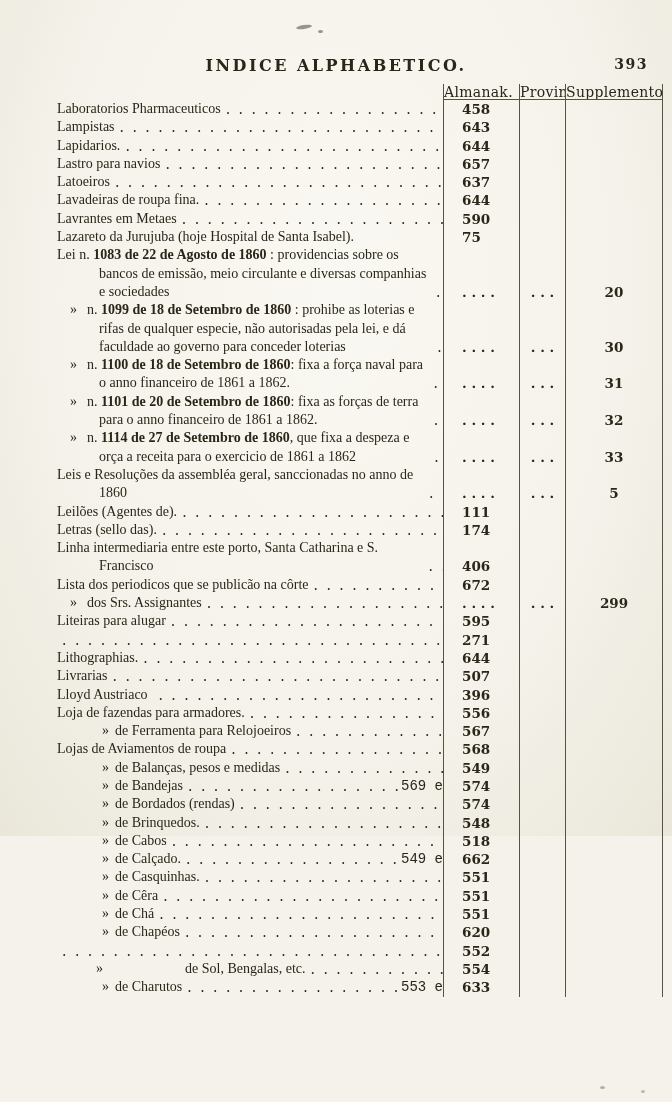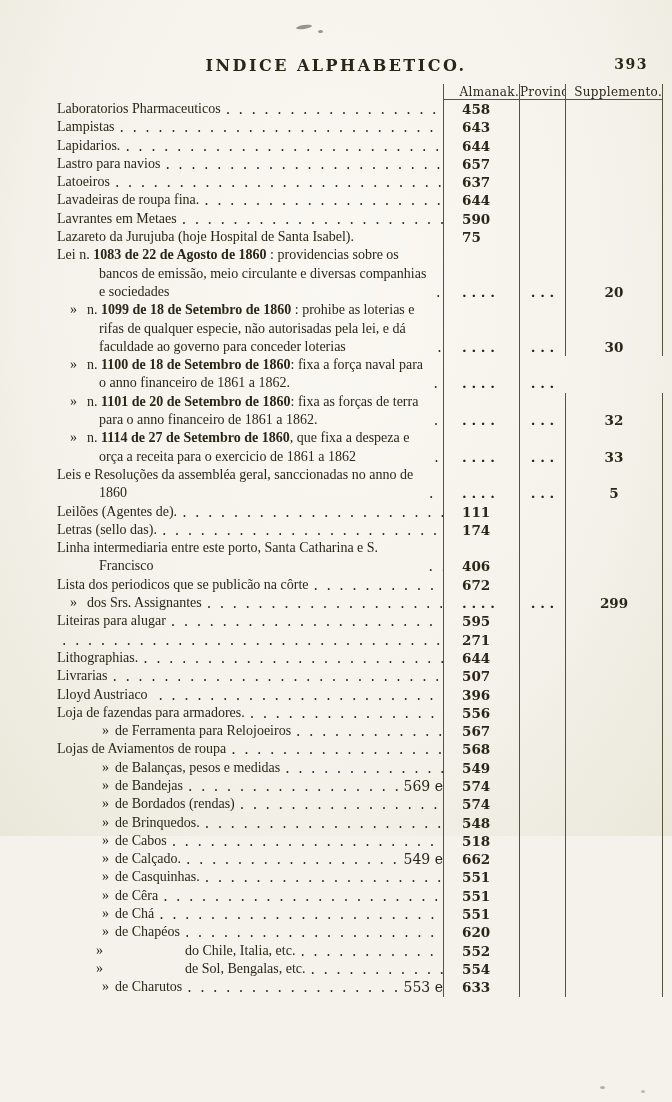--- a/index.html
+++ b/index.html
@@ -23,22 +23,22 @@
     position: absolute; top: 56px; right: 24px;
     font-weight: bold; font-size: 14px; letter-spacing: 1.5px;
   }
   .index-table {
     margin: 0 0 0 57px; width: 606px;
     font-size: 14px; line-height: 18.3px;
   }
   .hdr-row { display: flex; }
   .hdr-entry { width: 386px; }
   .hdr-cell {
-    font-size: 12px; line-height: 10px; letter-spacing: 0.3px;
-    text-align: right; padding: 3px 0 2px;
+    font-size: 14px; line-height: 10px; letter-spacing: 0.3px;
+    text-align: left; padding: 3px 0 2px;
     border-left: 1px solid #59523f; border-bottom: 1px solid #59523f;
     overflow: hidden; white-space: nowrap;
   }
   .hdr-almanak { width: 76px; }
   .hdr-provincia { width: 46px; }
   .hdr-supplemento { width: 98px; border-right: 1px solid #59523f; }
 
   .row { display: flex; }
   .entry { width: 386px; min-width: 386px; display: flex; }
   .entry-text { flex: 0 1 auto; padding-left: 42px; text-indent: -42px; font-family: Liberation Serif, serif; }
@@ -47,21 +47,21 @@
   .lvl3 .entry-text { padding-left: 128px; text-indent: -89px; }
   .marker { display: inline-block; text-indent: 0; }
   .lvl1 .marker { width: 17px; }
   .lvl2 .marker { width: 19px; }
   .lvl3 .marker { width: 89px; }
   .b { font-weight: bold; }
   .leader {
     flex: 1 1 20px; min-width: 6px; overflow: hidden; white-space: nowrap;
     align-self: flex-end; letter-spacing: 2px; padding-left: 5px;
   }
-  .tail { align-self: flex-end; white-space: nowrap; padding-left: 3px; }
+  .tail { align-self: flex-end; white-space: nowrap; padding-left: 3px; font-family: Liberation Mono, monospace; }
   .cell {
     display: flex; align-items: flex-end; overflow: hidden; white-space: nowrap;
     font-weight: bold; font-size: 13.5px;
   }
   .cell.almanak { width: 76px; border-left: 1px solid #59523f; padding-left: 18px; }
   .cell.provincia { width: 46px; border-left: 1px solid #59523f; justify-content: center; }
   .cell.supplemento { width: 98px; border-left: 1px solid #59523f; border-right: 1px solid #59523f; justify-content: center; }
 
   .artifact { position: absolute; background: #3a332a; opacity: 0.5; border-radius: 50%; }
   .a1 { top: 25px; left: 296px; width: 16px; height: 4px; transform: rotate(-8deg); }
@@ -177,20 +177,21 @@
           <div class="cell provincia">. . .</div>
           <div class="cell supplemento">30</div>
         </div>
         <div class="row lvl1">
           <div class="entry">
             <div class="entry-text"><div class="marker" style="display: inline-block;">»</div><span>n. </span><span class="b">1100 de 18 de Setembro de 1860</span><span>: fixa a força naval para o anno financeiro de 1861 a 1862.</span></div>
             <div class="leader">. . . . . . . . . . . . . . . . . . . . . . . . . . . . . . . . . . . . . . . . . . . . . . . . . . . . . . . . . . . . . . . . . . . . . . . . . . . . . . . . . . . . . . . . . . . . . . . . . . . . . . . . . . . . . . . . . . . . . . . . </div>
           </div>
           <div class="cell almanak">. . . .</div>
           <div class="cell provincia">. . .</div>
+          <div class="cell supplemento">31</div>
         </div>
         <div class="row lvl1">
           <div class="entry">
             <div class="entry-text"><div class="marker" style="display: inline-block;">»</div><span>n. </span><span class="b">1101 de 20 de Setembro de 1860</span><span>: fixa as forças de terra para o anno financeiro de 1861 a 1862.</span></div>
             <div class="leader">. . . . . . . . . . . . . . . . . . . . . . . . . . . . . . . . . . . . . . . . . . . . . . . . . . . . . . . . . . . . . . . . . . . . . . . . . . . . . . . . . . . . . . . . . . . . . . . . . . . . . . . . . . . . . . . . . . . . . . . . </div>
           </div>
           <div class="cell almanak">. . . .</div>
           <div class="cell provincia">. . .</div>
           <div class="cell supplemento">32</div>
         </div>
@@ -415,21 +416,20 @@
           <div class="entry">
             <div class="entry-text"><div class="marker" style="display: inline-block;">»</div><span>de Chapéos</span></div>
             <div class="leader">. . . . . . . . . . . . . . . . . . . . . . . . . . . . . . . . . . . . . . . . . . . . . . . . . . . . . . . . . . . . . . . . . . . . . . . . . . . . . . . . . . . . . . . . . . . . . . . . . . . . . . . . . . . . . . . . . . . . . . . . </div>
           </div>
           <div class="cell almanak">620</div>
           <div class="cell provincia"></div>
           <div class="cell supplemento"></div>
         </div>
         <div class="row lvl3">
           <div class="entry">
-            <div class="entry-text"><div class="marker" style="display: inline-block;">»</div><span>do Chile, Italia, etc.</span></div>
             <div class="leader">. . . . . . . . . . . . . . . . . . . . . . . . . . . . . . . . . . . . . . . . . . . . . . . . . . . . . . . . . . . . . . . . . . . . . . . . . . . . . . . . . . . . . . . . . . . . . . . . . . . . . . . . . . . . . . . . . . . . . . . . </div>
           </div>
           <div class="cell almanak">552</div>
           <div class="cell provincia"></div>
           <div class="cell supplemento"></div>
         </div>
         <div class="row lvl3">
           <div class="entry">
             <div class="entry-text"><div class="marker" style="display: inline-block;">»</div><span>de Sol, Bengalas, etc.</span></div>
             <div class="leader">. . . . . . . . . . . . . . . . . . . . . . . . . . . . . . . . . . . . . . . . . . . . . . . . . . . . . . . . . . . . . . . . . . . . . . . . . . . . . . . . . . . . . . . . . . . . . . . . . . . . . . . . . . . . . . . . . . . . . . . . </div>

